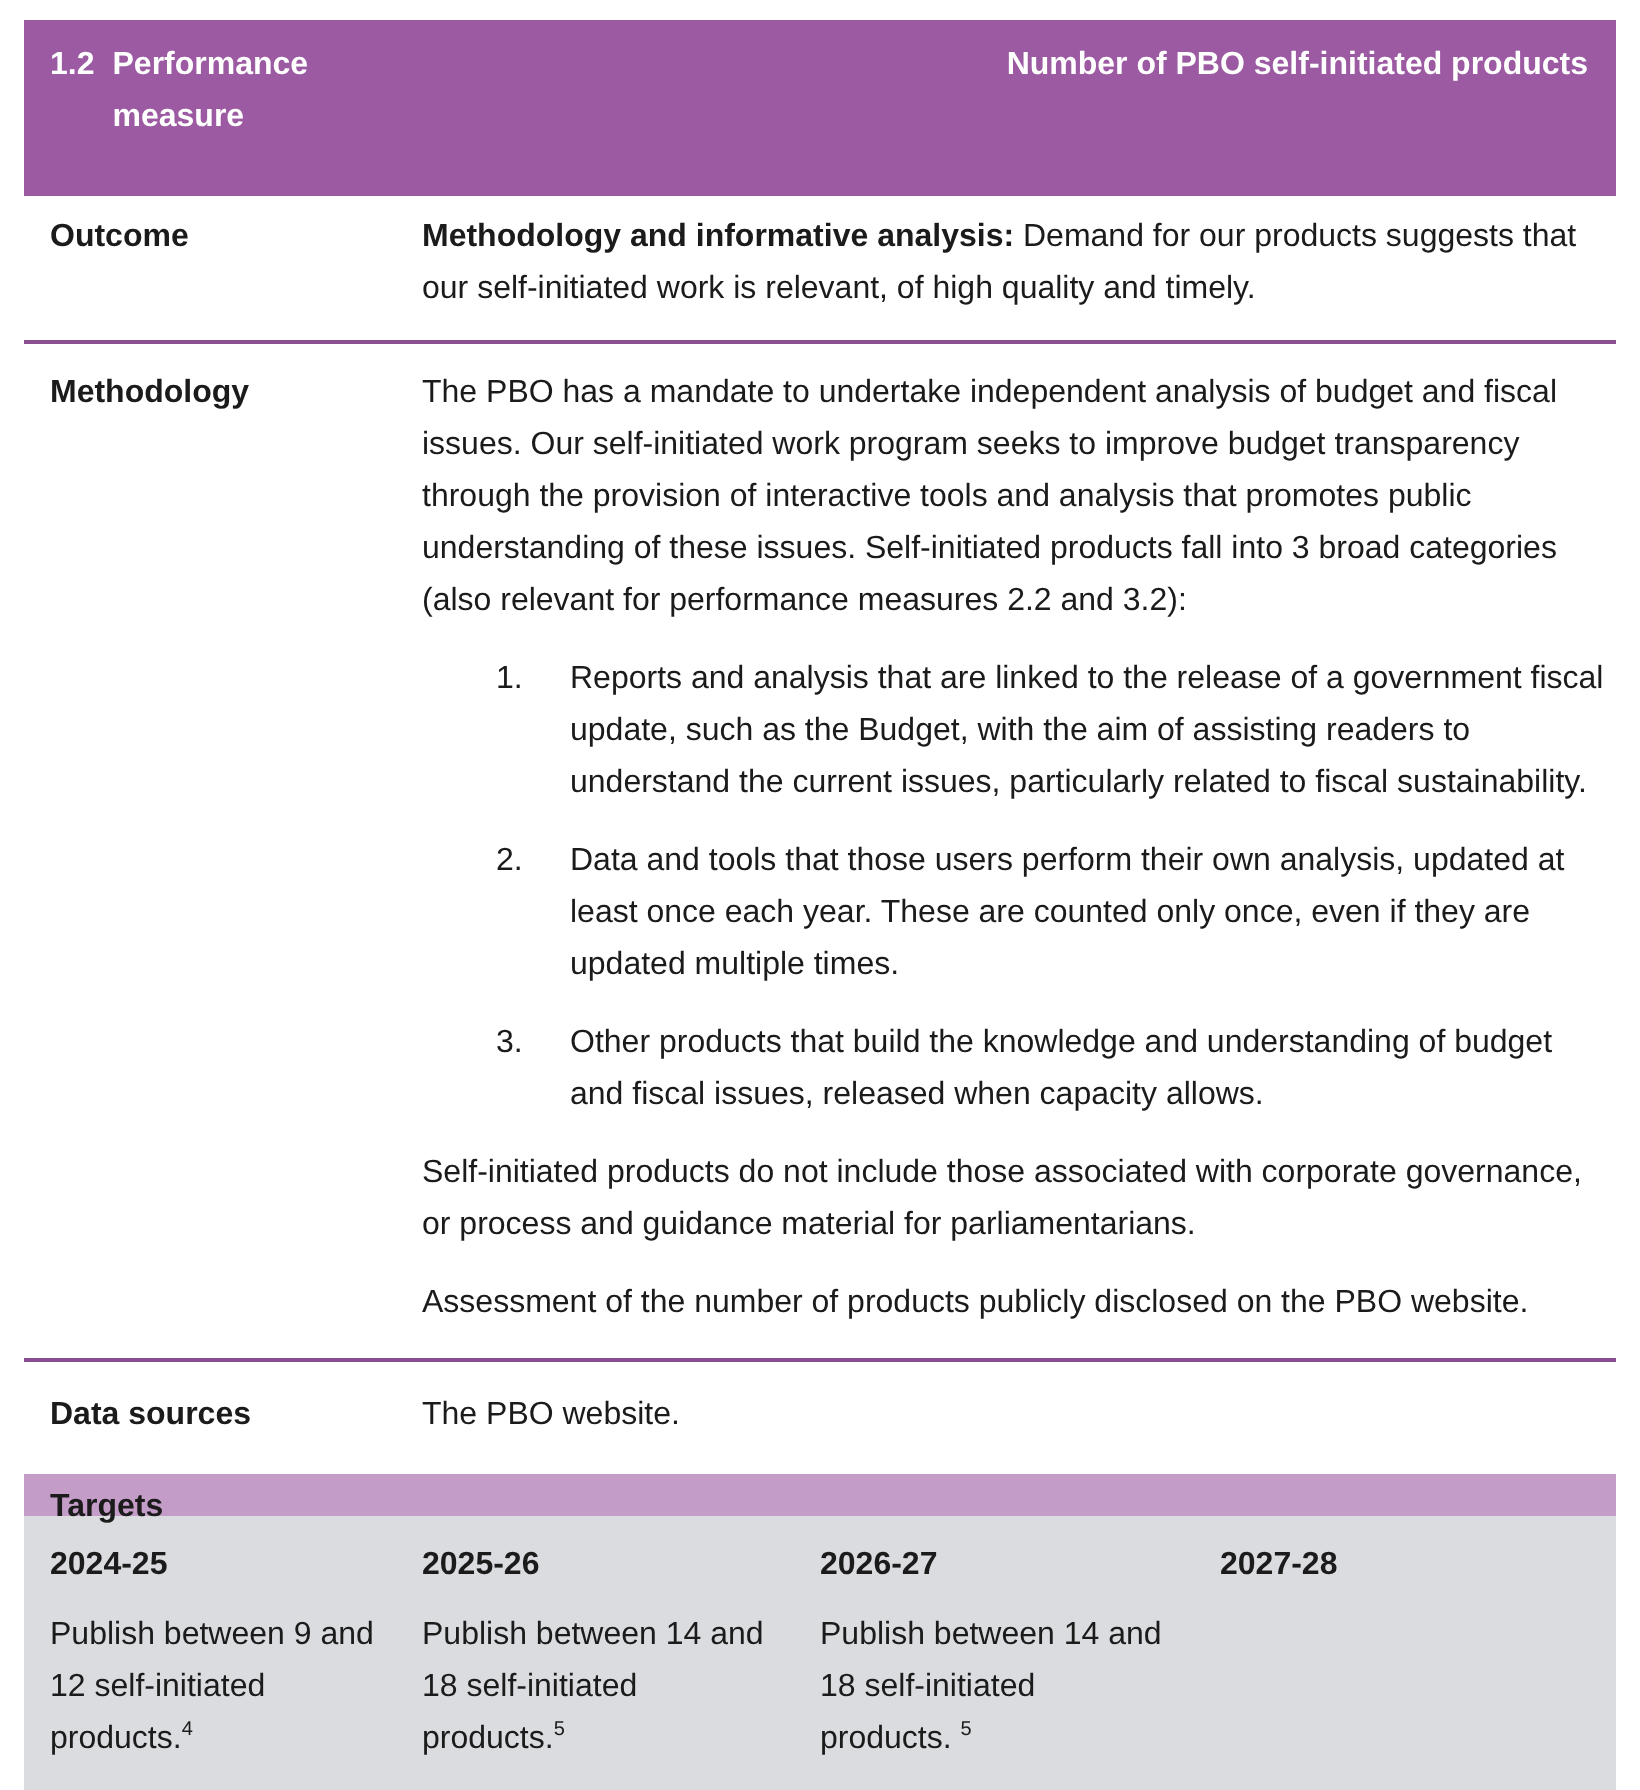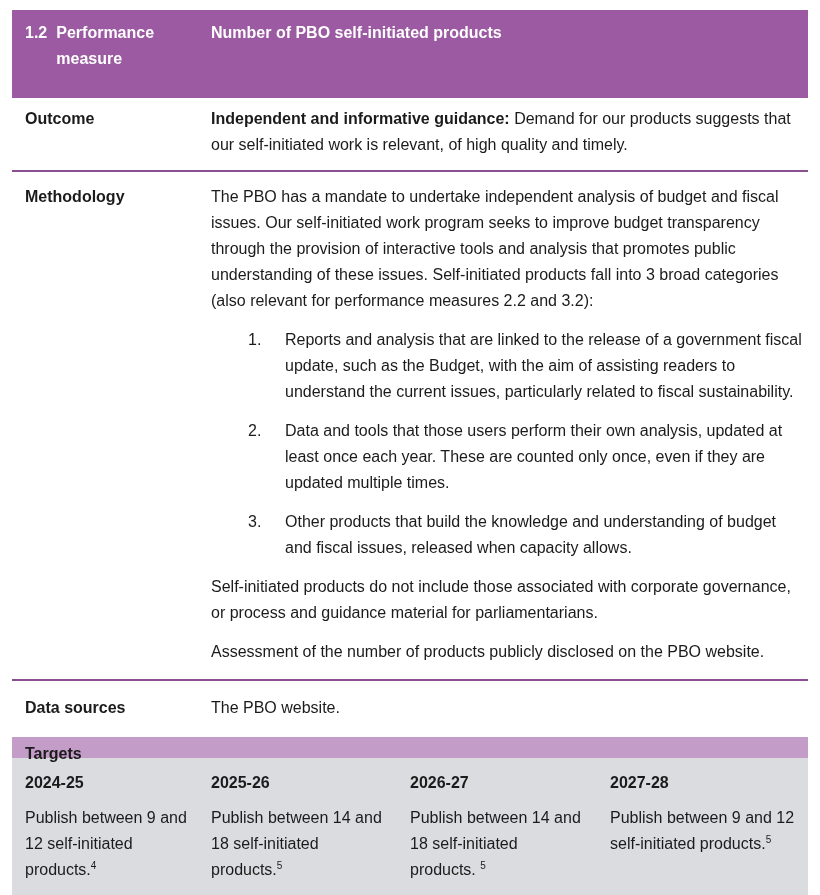--- a/index.html
+++ b/index.html
@@ -45,20 +45,21 @@
   }
   .measure-label-wrap{
     display:flex;
     gap:9px;
   }
   .measure-label-text{
     max-width:118px;
   }
   .header-title{
     padding-right:14px;
+    text-align:right;
   }
   .outcome-row{ padding:8px 0 10px 0; }
   .outcome-text{ padding-right:6px; }
   .bold{ font-weight:bold; }
   .divider{
     height:2px;
     background:var(--divider);
     margin:2px 0;
   }
   .methodology-row{ padding:10px 0 12px 0; }
@@ -118,21 +119,21 @@
         <span>1.2</span>
         <span class="measure-label-text">Performance measure</span>
       </div>
     </div>
     <div class="header-title">Number of PBO self-initiated products</div>
   </div>
 
   <div class="row outcome-row">
     <div class="label-cell">Outcome</div>
     <div class="outcome-text">
-      <span class="bold">Independent and informative guidance:</span><span> Demand for our products suggests that our self-initiated work is relevant, of high quality and timely.</span>
+      <span class="bold">Methodology and informative analysis:</span><span> Demand for our products suggests that our self-initiated work is relevant, of high quality and timely.</span>
     </div>
   </div>
 
   <div class="divider"></div>
 
   <div class="row methodology-row">
     <div class="label-cell">Methodology</div>
     <div class="content-cell">
       <p>The PBO has a mandate to undertake independent analysis of budget and fiscal issues. Our self-initiated work program seeks to improve budget transparency through the provision of interactive tools and analysis that promotes public understanding of these issues. Self-initiated products fall into 3 broad categories (also relevant for performance measures 2.2 and 3.2):</p>
       <div class="olist">
@@ -171,19 +172,18 @@
     <div class="target-col">
       <div class="target-year">2025-26</div>
       <p><span>Publish between 14 and 18 self-initiated products.</span><sup>5</sup></p>
     </div>
     <div class="target-col">
       <div class="target-year">2026-27</div>
       <p><span>Publish between 14 and 18 self-initiated products. </span> <sup>5</sup></p>
     </div>
     <div class="target-col">
       <div class="target-year">2027-28</div>
-      <p><span>Publish between 9 and 12 self-initiated products.</span><sup>5</sup></p>
     </div>
   </div>
 
   <div class="bottom-border"></div>
 
 </div>
 
 </body></html>

